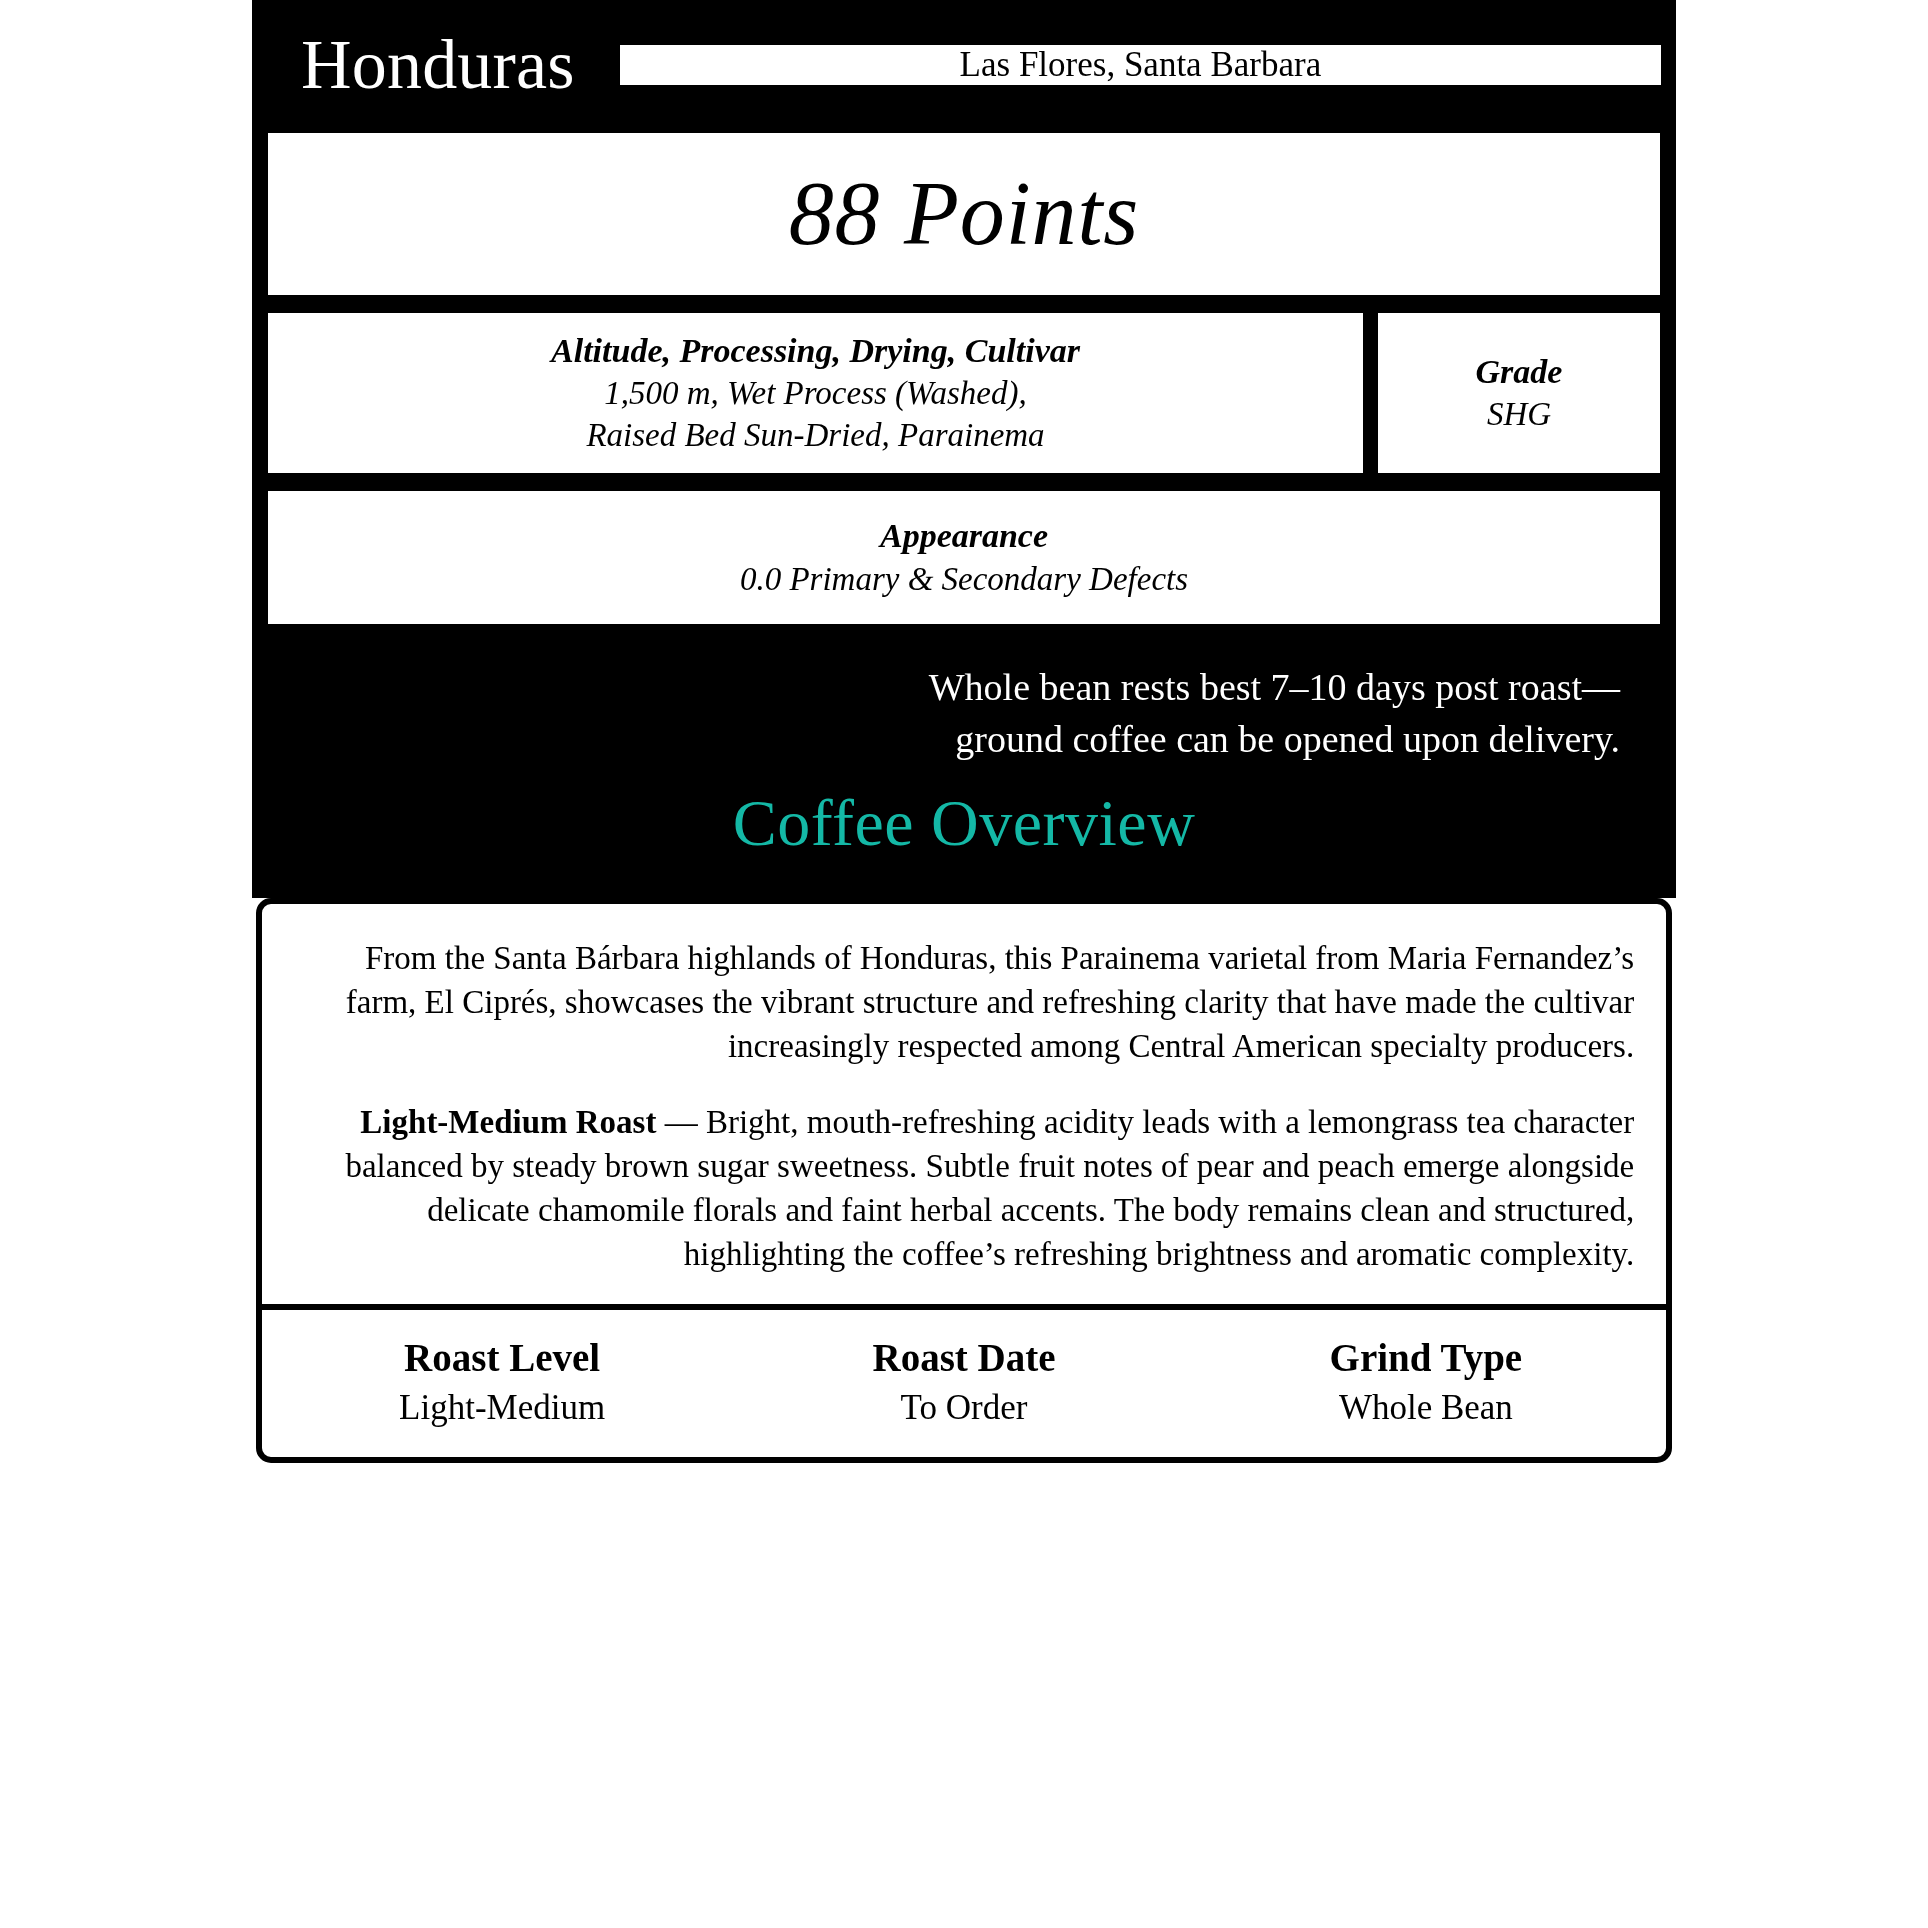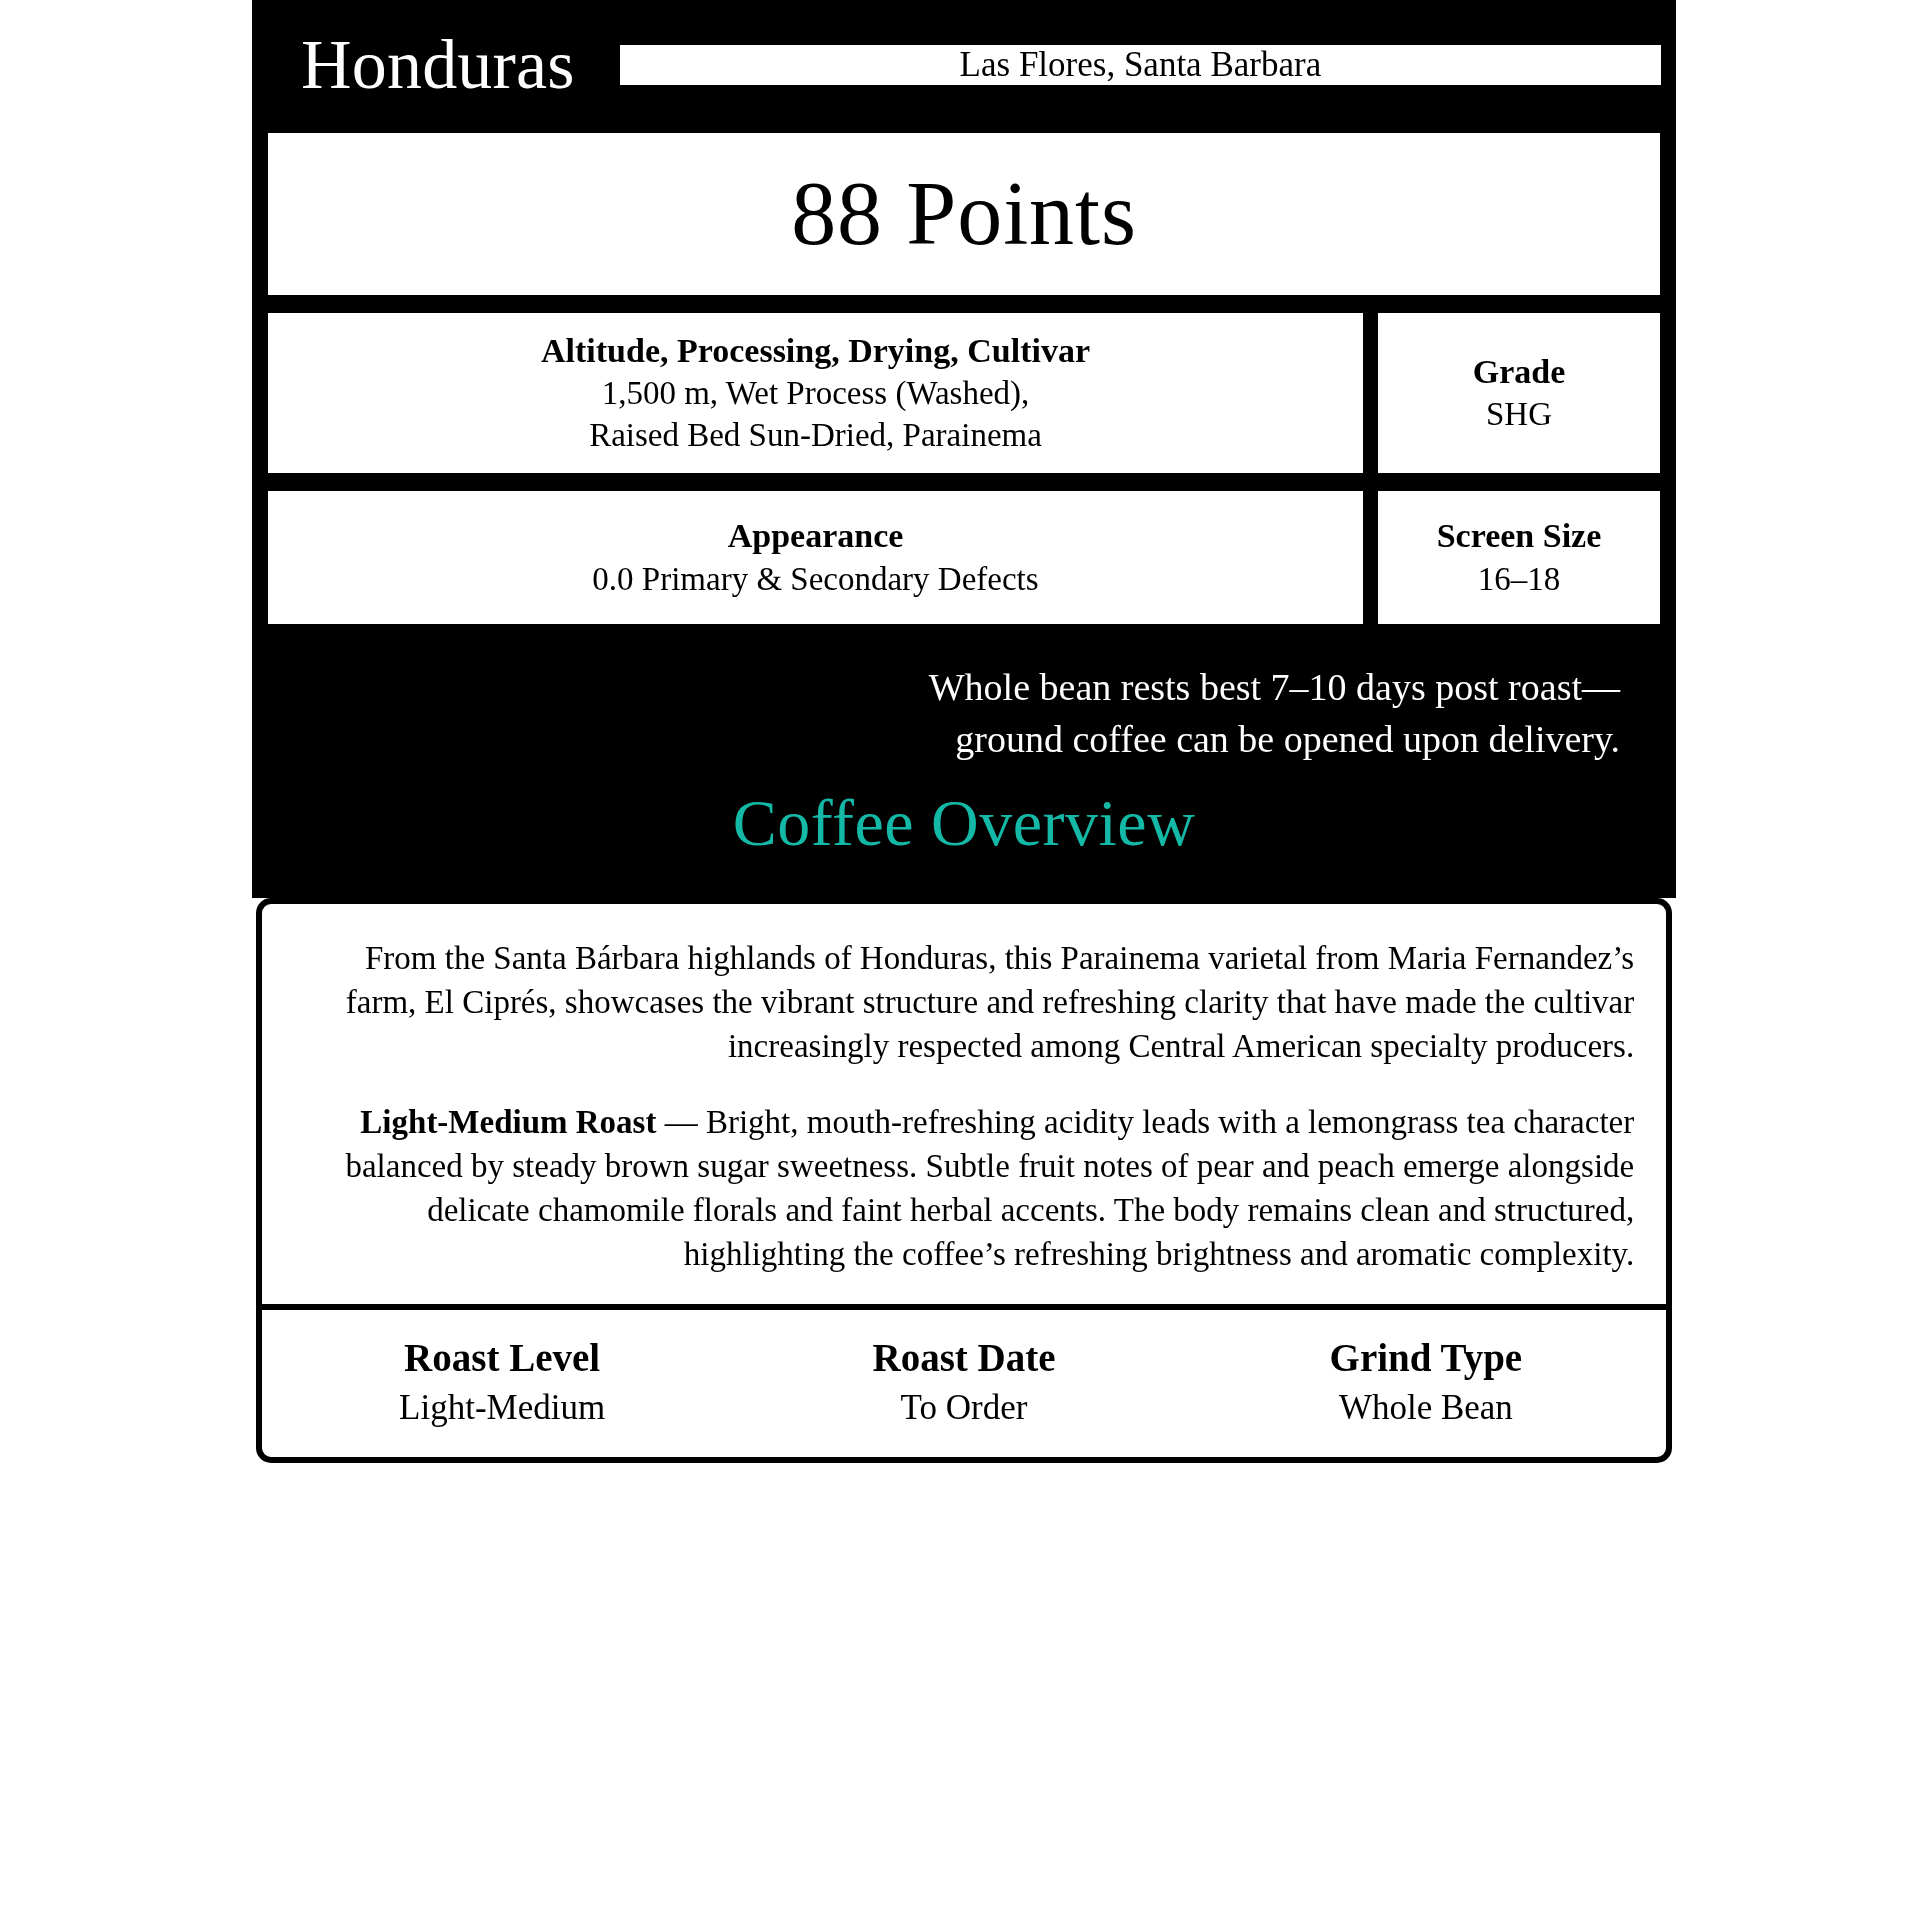--- a/index.html
+++ b/index.html
@@ -60,20 +60,21 @@
     font-size: 35px;
     text-align: center;
     padding: 0 13px;
   }
 
   
   .grid-area {
     background: #000000;
     padding: 0 13px 0 13px;
     box-sizing: border-box;
+    font-style: italic;
   }
 
   .cell {
     background: #ffffff;
     border: 3.8px solid #000000;
     box-sizing: border-box;
     text-align: center;
     display: flex;
     flex-direction: column;
     align-items: center;
@@ -209,24 +210,20 @@
           <div class="cell-label">Grade</div>
           <div class="cell-value">SHG</div>
         </div>
       </div>
 
       <div class="spec-row">
         <div class="cell spec-main row-app">
           <div class="cell-label">Appearance</div>
           <div class="cell-value">0.0 Primary &amp; Secondary Defects</div>
         </div>
-        <div class="cell spec-side row-app">
-          <div class="cell-label">Screen Size</div>
-          <div class="cell-value">16–18</div>
-        </div>
       </div>
 
     </div>
 
     <div class="notice">
       <span class="nline">Whole bean rests best 7–10 days post roast—</span>
       <span class="nline">ground coffee can be opened upon delivery.</span>
     </div>
 
     <div class="overview-heading">Coffee Overview</div>

